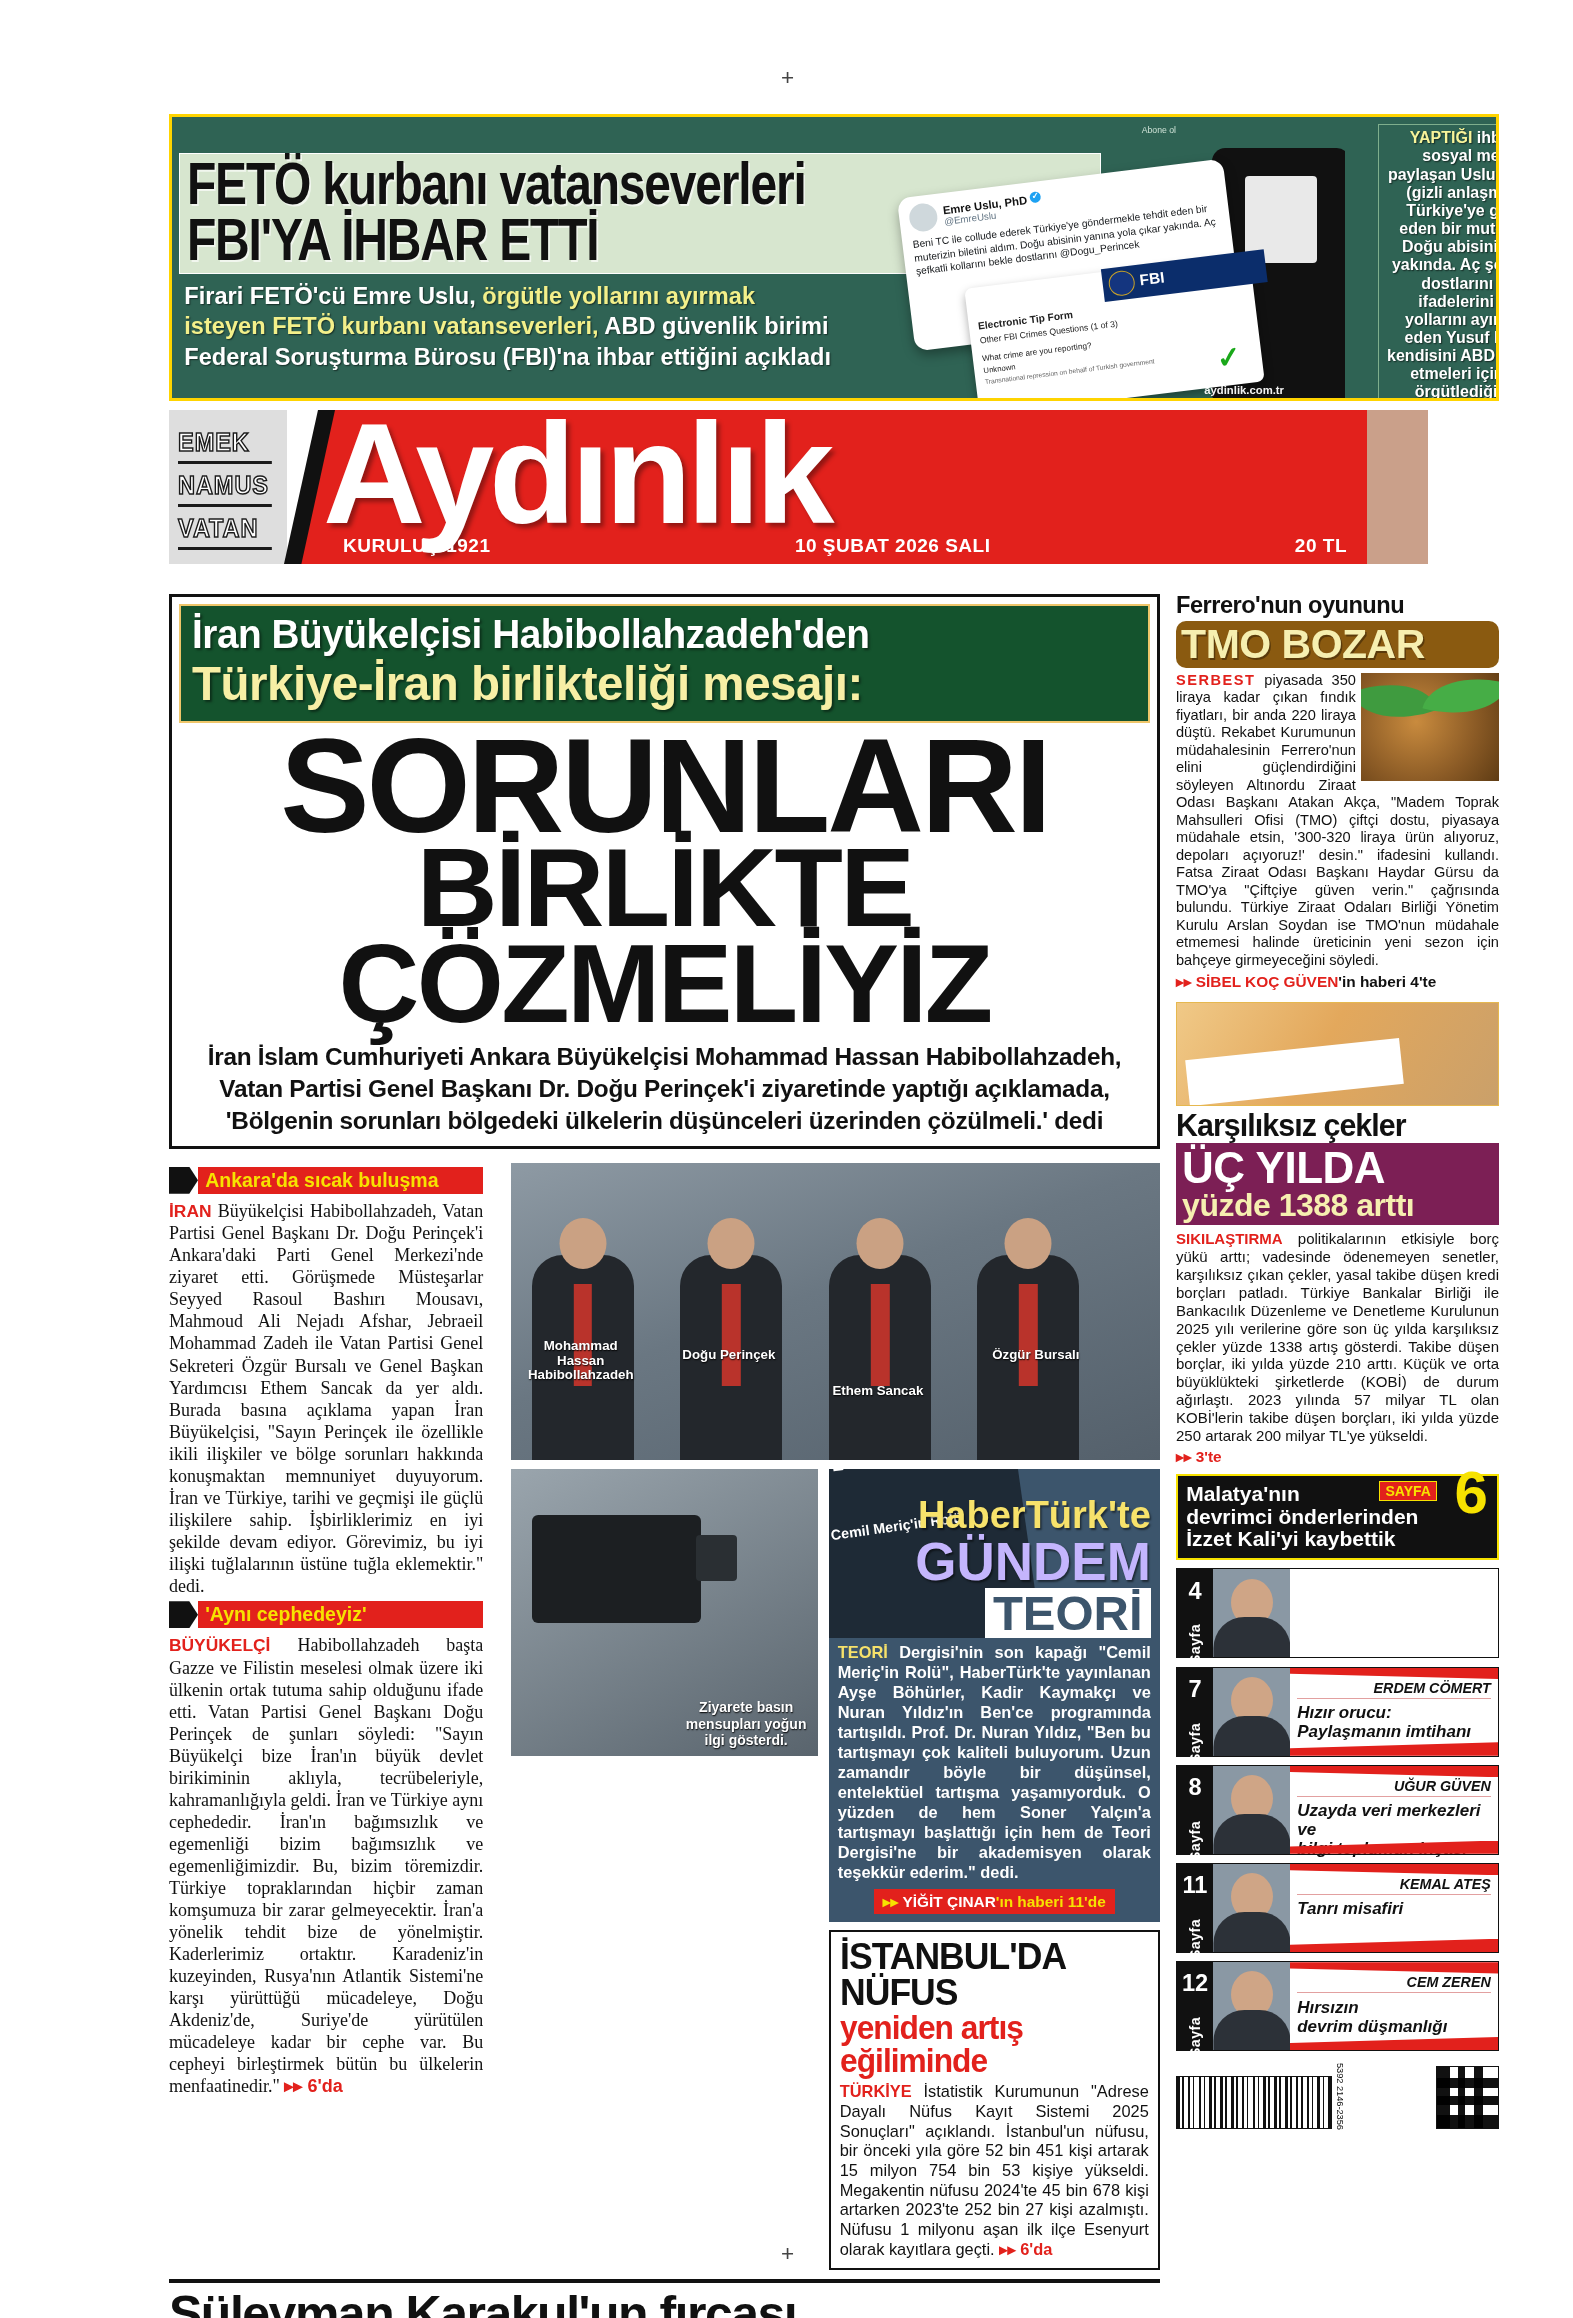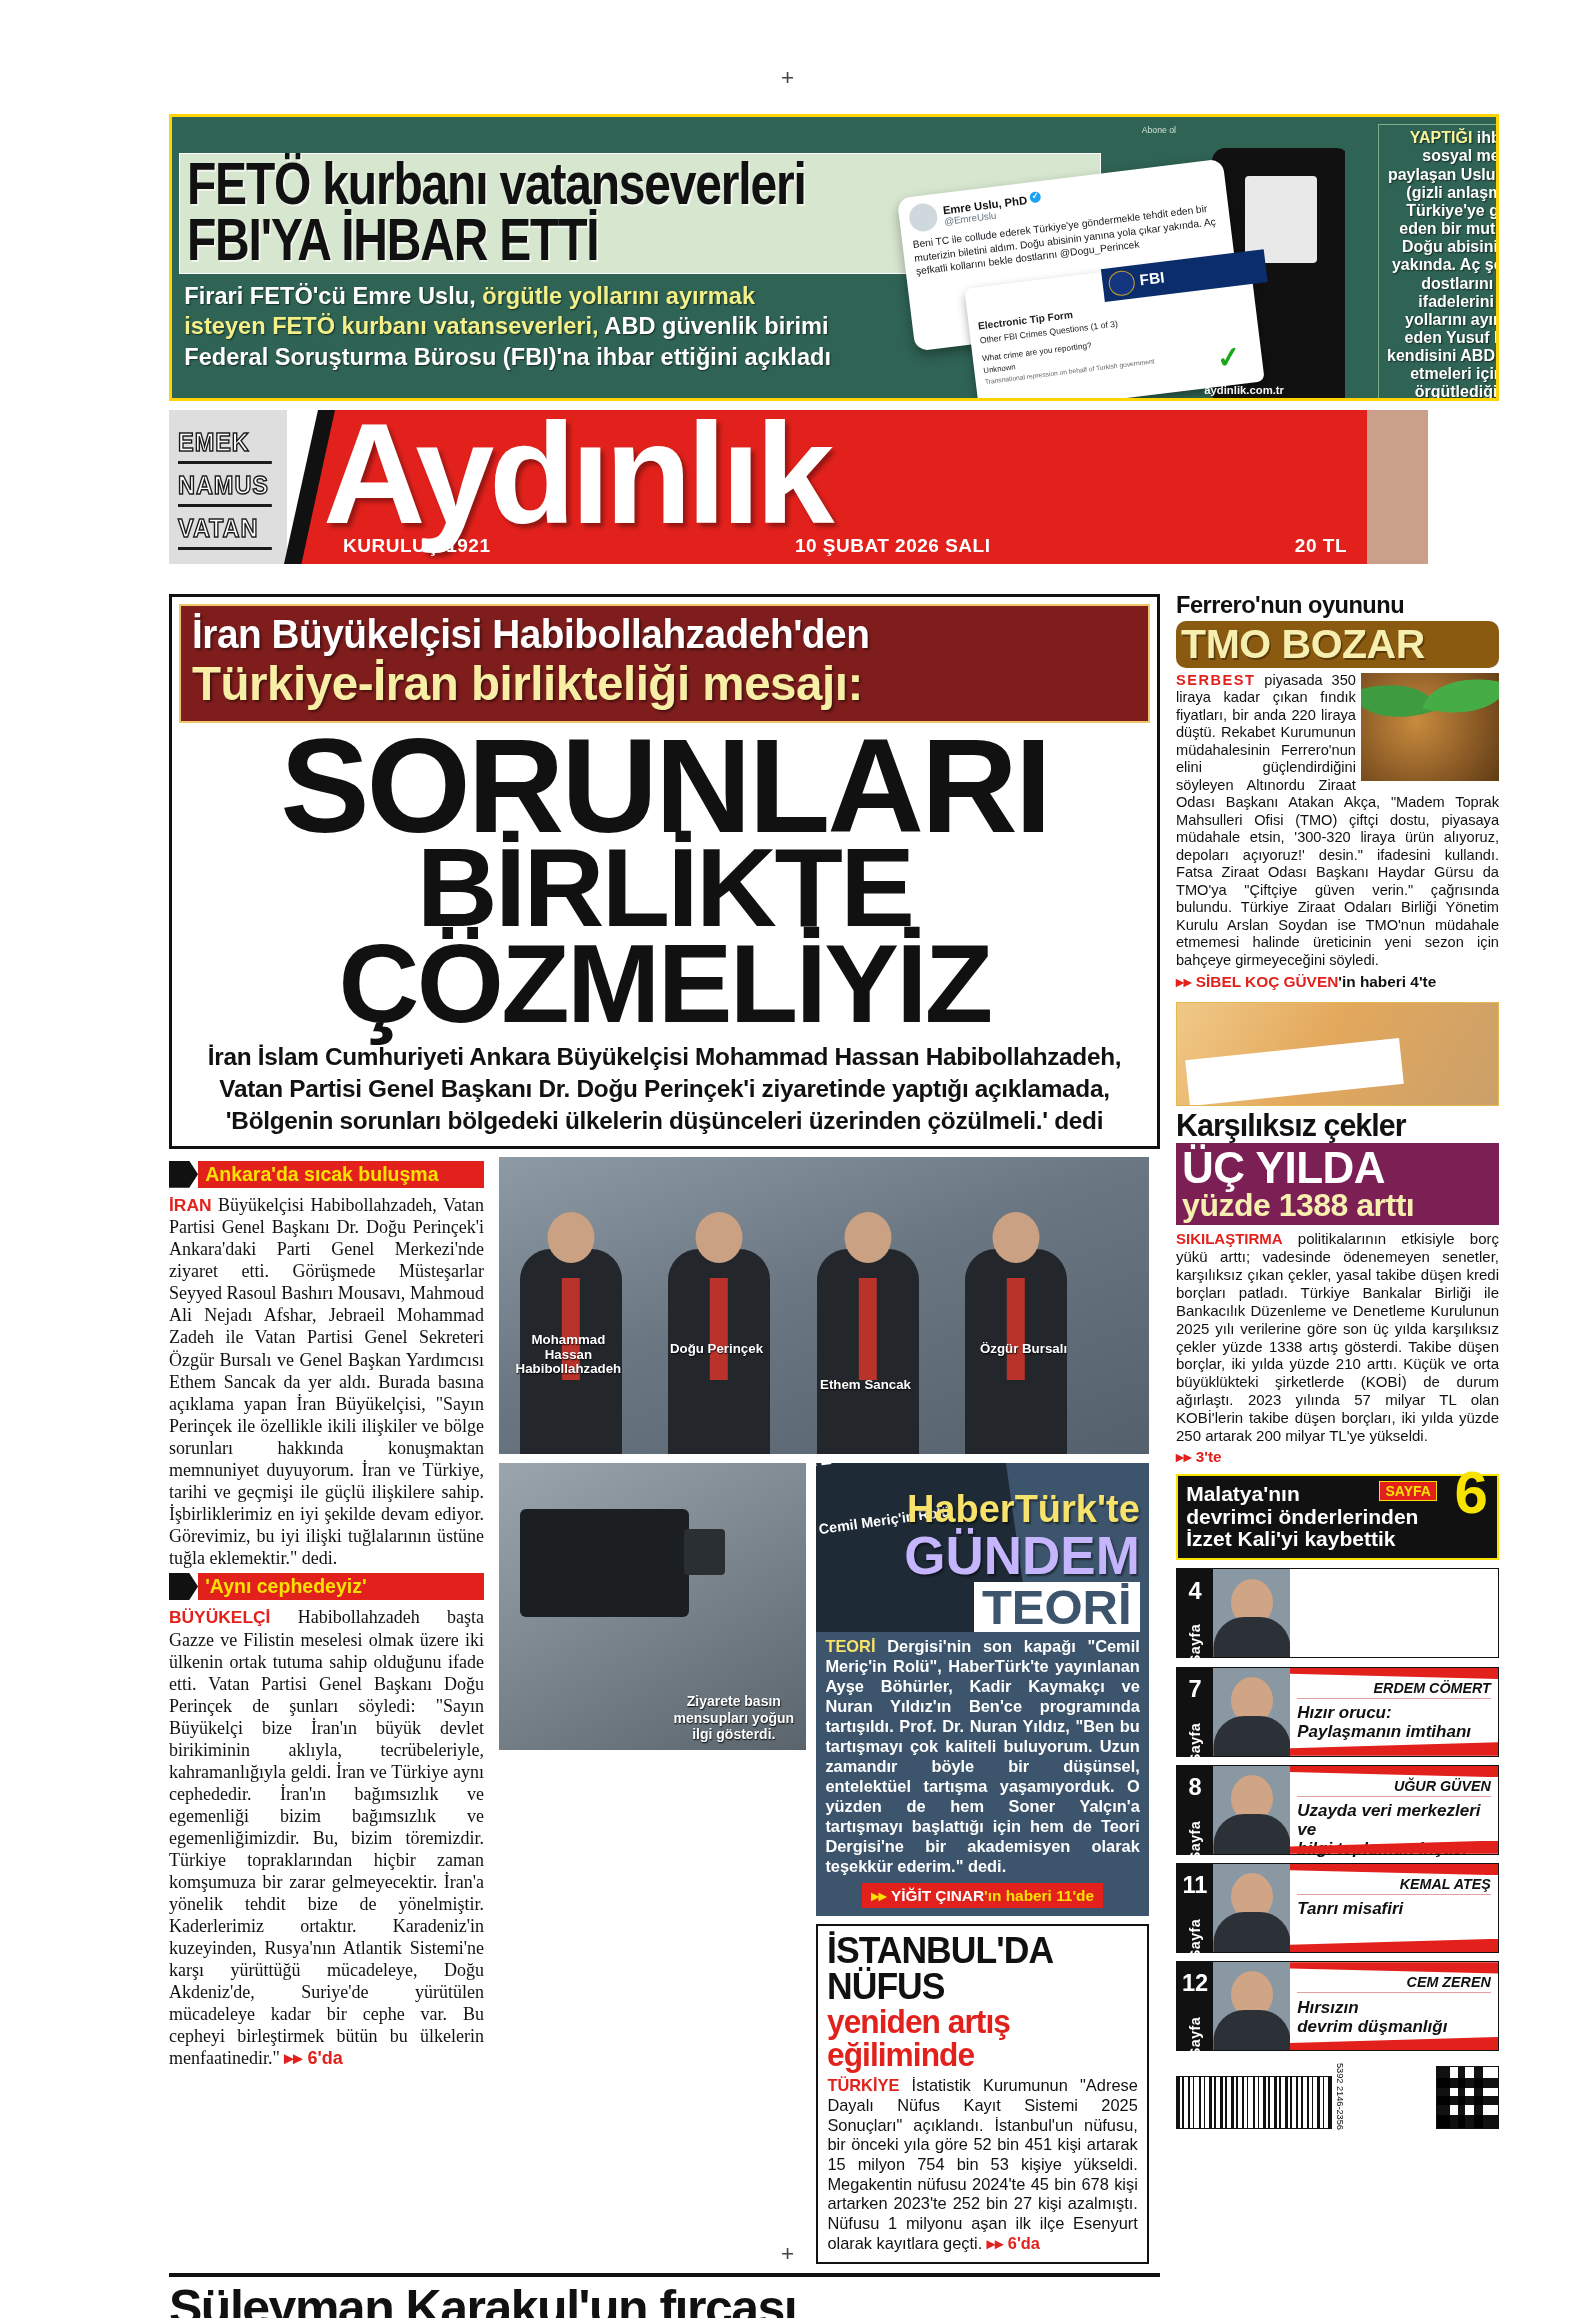--- a/index.html
+++ b/index.html
@@ -65,32 +65,32 @@
            display:flex;justify-content:space-between;letter-spacing:0.5px;}
   .mh-photoedge{position:absolute;left:1198px;top:0;width:61px;height:154px;background:#caa08a;}
 
   
   .mainwrap{position:absolute;left:169px;top:594px;width:1330px;height:1685px;}
   .col-main{position:absolute;left:0;top:0;width:991px;}
   .col-side{position:absolute;left:1007px;top:0;width:323px;}
 
   
   .lead-box{border:3.1px solid #111;box-sizing:border-box;padding:0;}
-  .kicker{margin:7.2px;background:#7f1d1d;border:2px solid #efc66a;box-sizing:border-box;padding:8.2px 11.3px 11.3px 11.3px;}
+  .kicker{margin:7.2px;background:#14532d;border:2px solid #efc66a;box-sizing:border-box;padding:8.2px 11.3px 11.3px 11.3px;}
   .kicker .k1{color:#fff;font-weight:bold;font-size:40px;line-height:1;letter-spacing:-0.5px;
               text-shadow:2px 2px 2.6px rgba(0,0,0,.45);transform:scaleX(0.97);transform-origin:left;}
   .kicker .k2{color:#f7efa5;font-weight:bold;font-size:49px;line-height:1.05;margin-top:4.1px;letter-spacing:-0.5px;
               text-shadow:2px 2px 2.6px rgba(0,0,0,.45);transform:scaleX(0.97);transform-origin:left;}
   .mega1{text-align:center;font-weight:bold;color:#111;font-size:134px;line-height:0.84;letter-spacing:-3.1px;margin-top:3.1px;}
   .mega2{text-align:center;font-weight:bold;color:#111;font-size:112px;line-height:0.86;letter-spacing:-2.6px;margin-top:-3.1px;}
   .lead-sum{padding:8.2px 13.3px 9.2px 13.3px;font-weight:bold;font-size:24.6px;line-height:1.30;color:#111;
             text-align:center;letter-spacing:-0.3px;transform:scaleX(0.99);}
 
   
-  .body3{display:flex;gap:15px;margin-top:8px;}
+  .body3{display:flex;gap:28px;margin-top:14px;}
   .bcol{width:315px;}
   .bcol.wide{width:650px;}
   .sechead{display:flex;align-items:stretch;height:27px;margin:4.1px 0 6.1px 0;}
   .sechead .arrow{width:29px;background:#111;clip-path:polygon(0 0,70% 0,100% 50%,70% 100%,0 100%);}
   .sechead .lbl{flex:1;background:#e2211c;color:#f7e200;font-weight:bold;font-size:19.5px;
                 display:flex;align-items:center;padding-left:7.2px;}
   .btext{font-family:"Liberation Serif",serif;font-size:18px;line-height:1.225;color:#111;text-align:justify;}
   .btext .lead{color:#e2211c;font-family:"Liberation Sans",sans-serif;font-weight:bold;font-size:17.4px;}
   .jump{color:#e2211c;font-weight:bold;font-family:"Liberation Sans",sans-serif;white-space:nowrap;}
 

